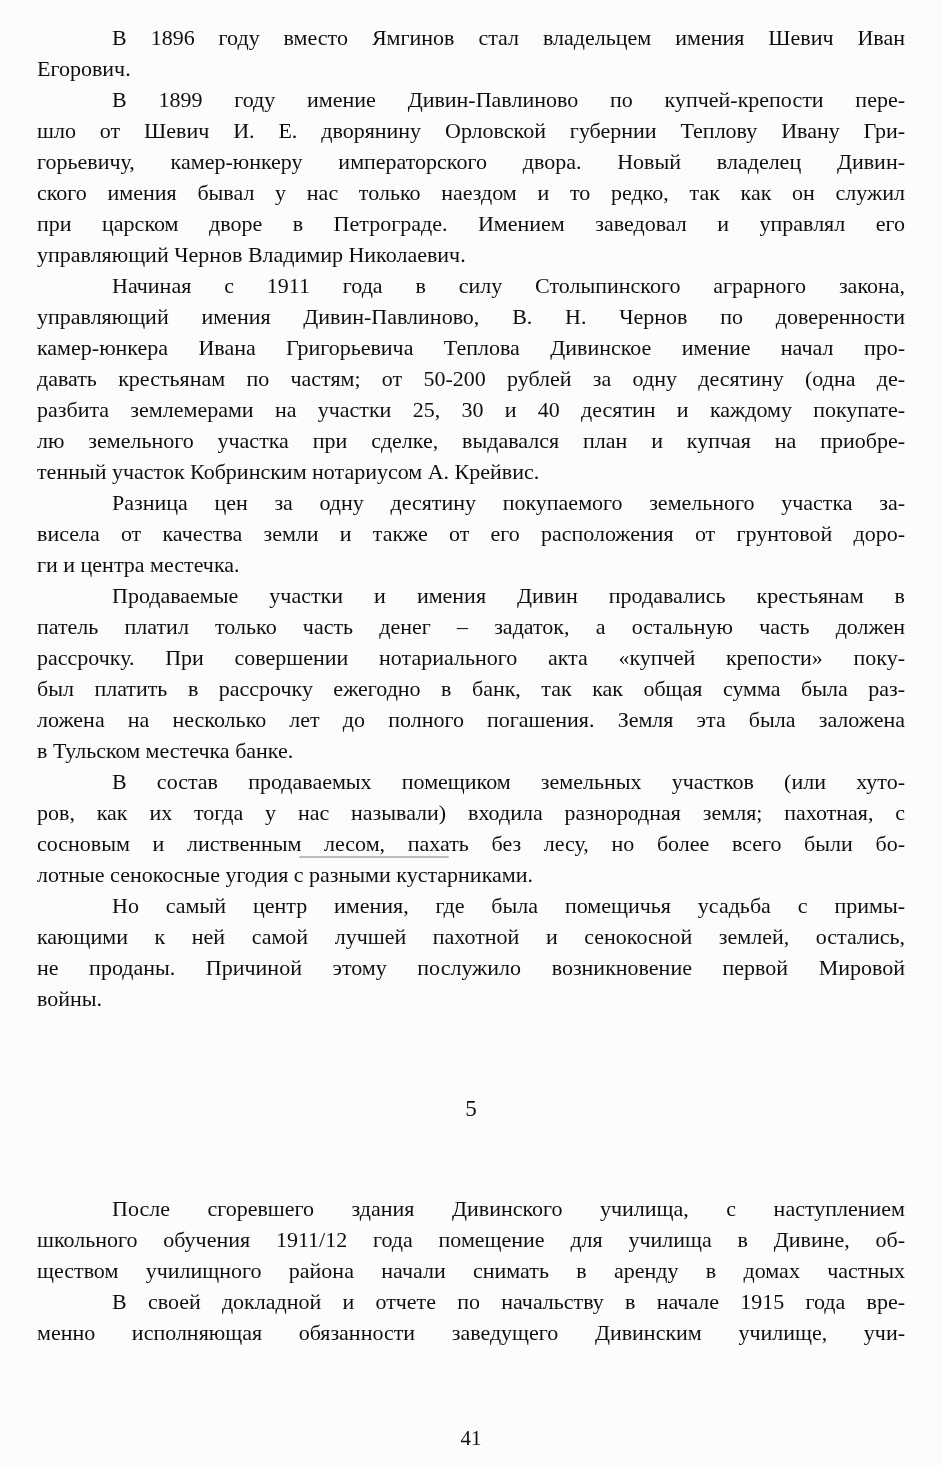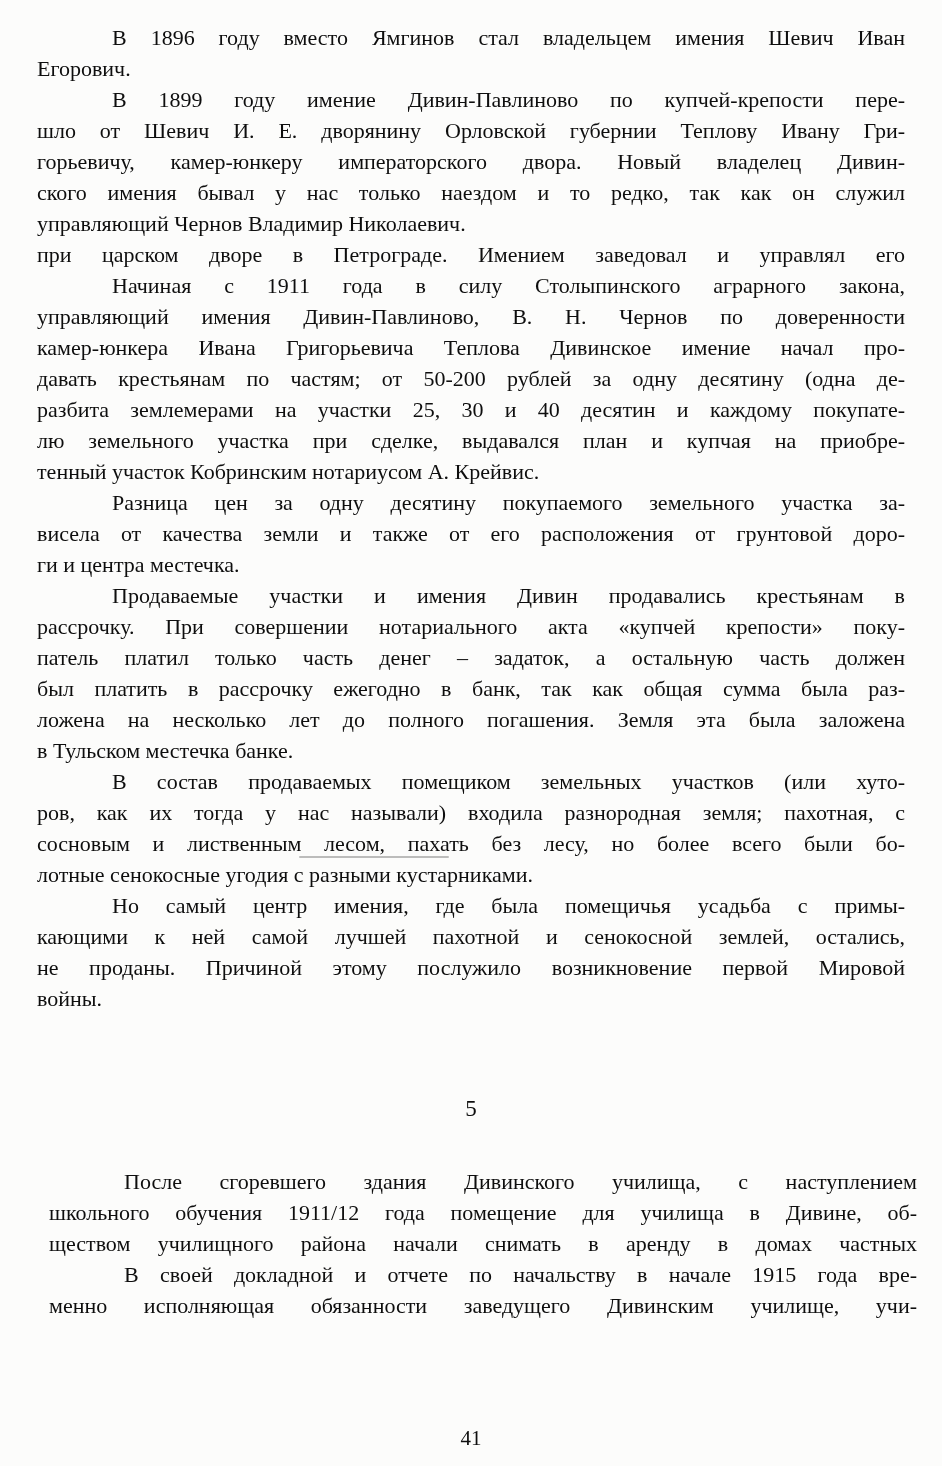--- a/index.html
+++ b/index.html
@@ -21,21 +21,21 @@
     overflow: hidden;
   }
   .text-block {
     position: absolute;
     left: 37px;
     width: 868px;
     font-size: 22px;
     line-height: 31px;
   }
   .text-block-upper { top: 22px; }
-  .text-block-lower { top: 1166px; margin-left: 12px; }
+  .text-block-lower { top: 1193px; }
   .para { margin: 0; padding: 0; }
   .ln {
     height: 31px;
     overflow: hidden;
     text-align: justify;
     text-justify: inter-word;
     white-space: normal;
   }
   
   .ln.jl { text-align-last: justify; }
@@ -77,41 +77,41 @@
   <div class="text-block text-block-upper">
       <div class="para">
         <div class="ln ind jl">В 1896 году вместо Ямгинов стал владельцем имения Шевич Иван</div>
         <div class="ln">Егорович.</div>
       </div>
       <div class="para">
         <div class="ln ind jl">В 1899 году имение Дивин-Павлиново по купчей-крепости пере-</div>
         <div class="ln jl">шло от Шевич И. Е. дворянину Орловской губернии Теплову Ивану Гри-</div>
         <div class="ln jl">горьевичу, камер-юнкеру императорского двора. Новый владелец Дивин-</div>
         <div class="ln jl">ского имения бывал у нас только наездом и то редко, так как он служил</div>
+        <div class="ln jl">при царском дворе в Петрограде. Имением  заведовал  и  управлял  его</div>
         <div class="ln">управляющий Чернов Владимир Николаевич.</div>
-        <div class="ln jl">при царском дворе в Петрограде. Имением  заведовал  и  управлял  его</div>
       </div>
       <div class="para">
         <div class="ln ind jl">Начиная  с  1911  года  в  силу  Столыпинского  аграрного  закона,</div>
         <div class="ln jl">управляющий  имения  Дивин-Павлиново,  В.  Н.  Чернов  по  доверенности</div>
         <div class="ln jl">камер-юнкера Ивана Григорьевича Теплова Дивинское имение начал про-</div>
         <div class="ln jl">давать крестьянам по частям; от 50-200 рублей за одну десятину (одна де-</div>
         <div class="ln jl">разбита землемерами на участки 25, 30 и 40 десятин и каждому покупате-</div>
         <div class="ln jl">лю земельного участка при сделке, выдавался план и купчая на приобре-</div>
         <div class="ln">тенный участок Кобринским нотариусом А. Крейвис.</div>
       </div>
       <div class="para">
         <div class="ln ind jl">Разница цен за одну десятину покупаемого земельного участка за-</div>
         <div class="ln jl">висела от качества земли и также от его расположения от грунтовой доро-</div>
         <div class="ln">ги и центра местечка.</div>
       </div>
       <div class="para">
         <div class="ln ind jl">Продаваемые участки и имения Дивин продавались крестьянам в</div>
+        <div class="ln jl">патель платил только часть денег – задаток, а остальную часть должен</div>
         <div class="ln jl">рассрочку. При совершении нотариального акта «купчей крепости» поку-</div>
-        <div class="ln jl">патель платил только часть денег – задаток, а остальную часть должен</div>
         <div class="ln jl">был платить в рассрочку ежегодно в банк, так как общая сумма была раз-</div>
         <div class="ln jl">ложена на несколько лет до полного погашения. Земля эта была заложена</div>
         <div class="ln">в Тульском местечка банке.</div>
       </div>
       <div class="para">
         <div class="ln ind jl">В состав продаваемых помещиком земельных участков (или хуто-</div>
         <div class="ln jl">ров, как их тогда у нас называли) входила разнородная земля; пахотная, с</div>
         <div class="ln jl">сосновым и лиственным лесом, пахать без лесу, но более всего были бо-</div>
         <div class="ln">лотные сенокосные угодия с разными кустарниками.</div>
       </div>

